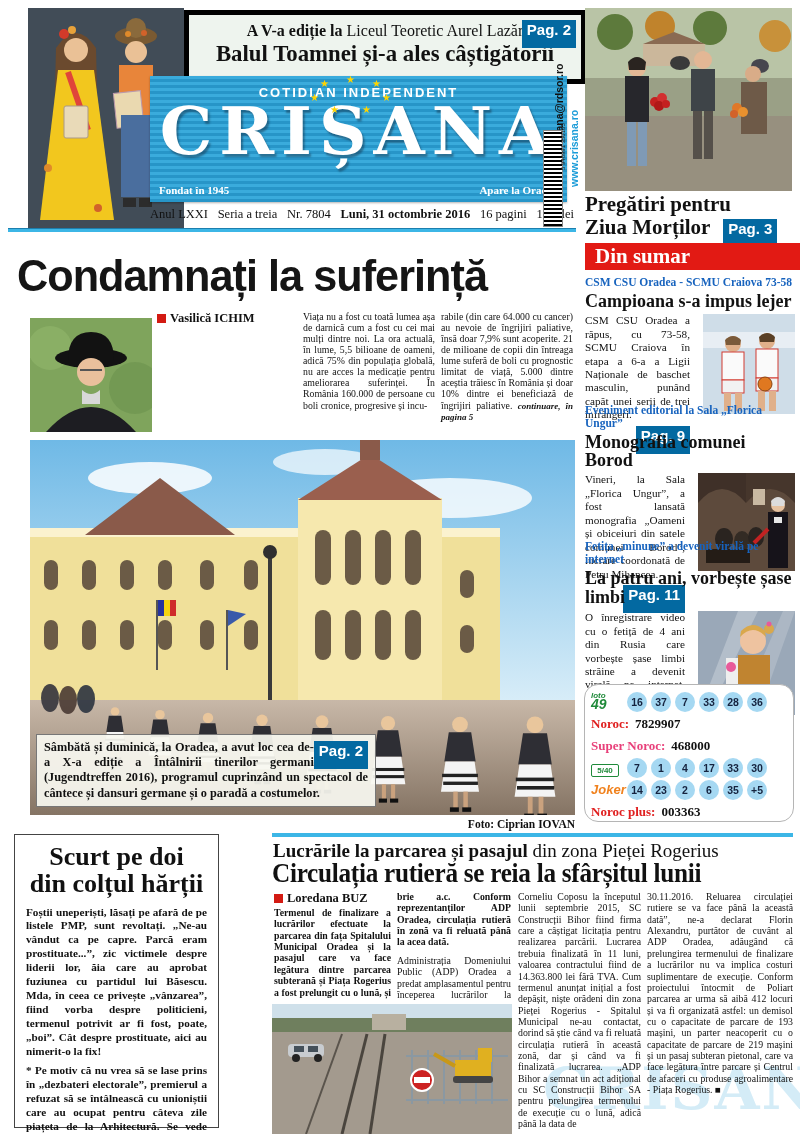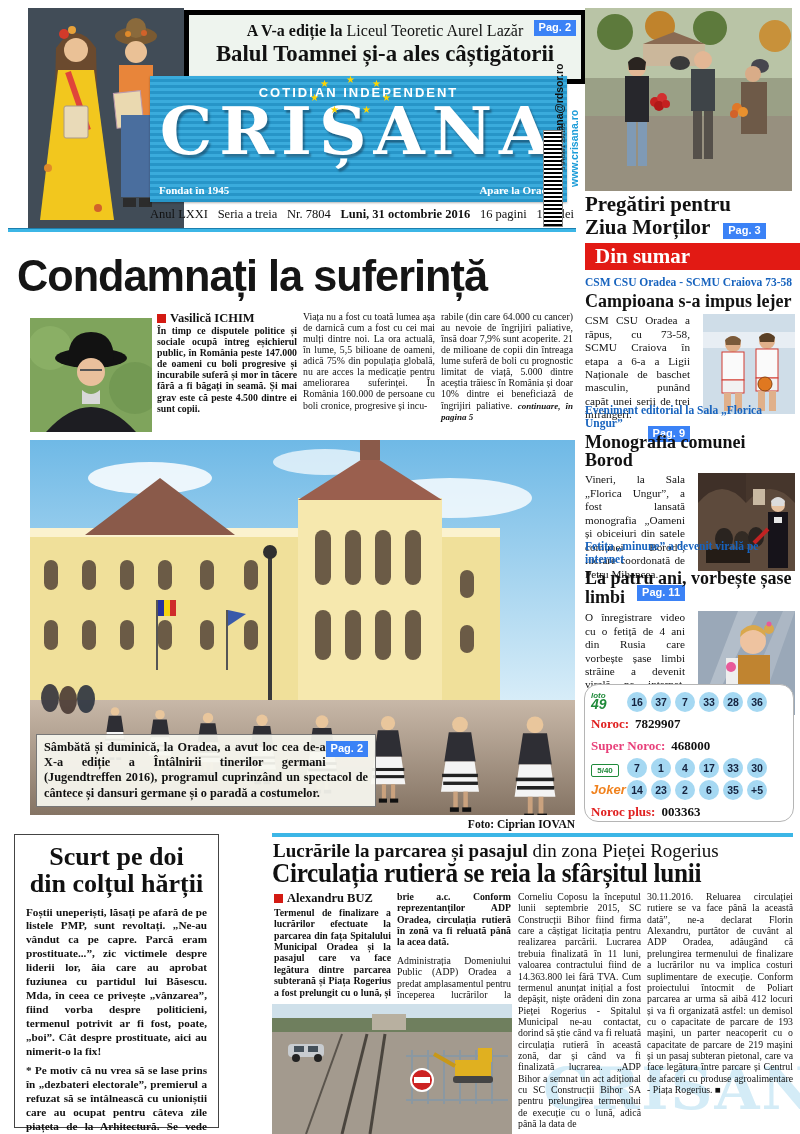--- a/index.html
+++ b/index.html
@@ -3,22 +3,22 @@
 <meta charset="utf-8">
 <style>
   html,body{margin:0;padding:0;background:#e8e8e8;}
   .page{position:relative;width:800px;height:1134px;background:#ffffff;overflow:hidden;
         font-family:"Liberation Serif",serif;color:#111;}
   .abs{position:absolute;}
   .ph{position:absolute;overflow:hidden;background:#ccc;}
   .ph svg{display:block;width:100%;height:100%;}
 
   
-  .pag-badge{display:inline-block;background:#3b82f6;color:#fff;font-family:"Liberation Sans",sans-serif;
-             font-weight:bold;font-size:11px;line-height:1;padding:2px 5px 3px;white-space:nowrap;}
+  .pag-badge{display:inline-block;background:#0369a1;color:#fff;font-family:"Liberation Sans",sans-serif;
+             font-weight:bold;font-size:15px;line-height:1;padding:2px 5px 11px;white-space:nowrap;}
 
   
   .top-banner{left:184px;top:10px;width:392px;height:64px;background:#eef4ee;border:5px solid #000000;
               text-align:center;}
   .tb-line1{font-size:16px;margin-top:7px;}
   .tb-line1 b{font-weight:bold;}
   .tb-line2{font-size:24px;font-weight:bold;white-space:nowrap;transform:scaleX(.95);transform-origin:center top;}
   .tb-badge{position:absolute;right:5px;top:5px;}
 
   
@@ -376,21 +376,20 @@
       <path d="M16,114 Q61,64 106,114 Z" fill="#1d1d22"></path>
       <path d="M52,72 Q61,80 70,72 L70,86 L52,86 Z" fill="#d8d8d8"></path>
     </svg>
   </div>
 
   <div class="abs lead-col bold" style="left:157px;width:140px;">
     <div class="byline">
       <span class="bl-sq"></span>
       <span>Vasilică ICHIM</span>
     </div>
-    <div>În timp ce disputele politice și sociale ocupă întreg eșichierul public, în România peste 147.000 de oameni cu boli progresive și incurabile suferă și mor în tăcere fără a fi băgați în seamă. Și mai grav este că peste 4.500 dintre ei sunt copii.</div>
   </div>
   <div class="abs lead-col" style="left:303px;width:132px;">Viața nu a fost cu toată lumea așa de darnică cum a fost cu cei mai mulți dintre noi. La ora actuală, în lume, 5,5 bilioane de oameni, adică 75% din populația globală, nu are acces la medicație pentru ameliorarea suferinței. În România 160.000 de persoane cu boli cronice, progresive și incu-</div>
   <div class="abs lead-col" style="left:441px;width:132px;">
     <span>rabile (din care 64.000 cu cancer) au nevoie de îngrijiri paliative, însă doar 7,9% sunt acoperite. 21 de milioane de copii din întreaga lume suferă de boli cu prognostic limitat de viață, 5.000 dintre aceștia trăiesc în România și doar 10% dintre ei beneficiază de îngrijiri paliative.</span>
     <span class="cont">continuare, în pagina 5</span>
   </div>
 
   <div class="ph main-photo">
     <svg viewBox="0 0 545 375">
       <defs>
@@ -493,21 +492,21 @@
   <div class="abs bm-bar"></div>
   <div class="abs bm-kicker">
     <b>Lucrările la parcarea și pasajul</b><span> din zona Pieței Rogerius</span>
   </div>
   <div class="abs bm-headline">Circulația rutieră se reia la sfârșitul lunii</div>
 
   <div class="abs watermark">CRISANA</div>
 
   <div class="abs byline bm-byline">
     <span class="bl-sq"></span>
-    <span>Alexandru BUZ</span>
+    <span>Loredana BUZ</span>
   </div>
 
   <div class="abs bm-col" style="left:274px;top:907px;width:117px;height:93px;overflow:hidden;font-weight:bold;">Termenul de finalizare a lucrărilor efectuate la parcarea din fața Spitalului Municipal Oradea și la pasajul care va face legătura dintre parcarea subterană și Piața Rogerius a fost prelungit cu o lună, și anume până la data de 30 noiem-</div>
   <div class="abs bm-col" style="left:397px;top:891px;width:114px;height:110px;overflow:hidden;">
     <p style="font-weight:bold;">brie a.c. Conform reprezentanților ADP Oradea, circulația rutieră în zonă va fi reluată până la acea dată.</p>
     <p>Administrația Domeniului Public (ADP) Oradea a predat amplasamentul pentru începerea lucrărilor la Parcarea subterană de pe strada</p>
   </div>
   <div class="abs bm-col" style="left:518px;top:891px;width:123px;height:243px;overflow:hidden;">Corneliu Coposu la începutul lunii septembrie 2015, SC Construcții Bihor fiind firma care a câștigat licitația pentru realizarea parcării. Lucrarea trebuia finalizată în 11 luni, valoarea contractului fiind de 14.363.800 lei fără TVA. Cum termenul anunțat inițial a fost depășit, niște orădeni din zona Pieței Rogerius - Spitalul Municipal ne-au contactat, dorind să știe când va fi reluată circulația rutieră în această zonă, dar și când va fi finalizată lucrarea. „ADP Bihor a semnat un act adițional cu SC Construcții Bihor SA pentru prelungirea termenului de execuție cu o lună, adică până la data de</div>
   <div class="abs bm-col" style="left:647px;top:891px;width:146px;height:243px;overflow:hidden;">30.11.2016. Reluarea circulației rutiere se va face până la această dată”, ne-a declarat Florin Alexandru, purtător de cuvânt al ADP Oradea, adăugând că prelungirea termenului de finalizare a lucrărilor nu va implica costuri suplimentare de execuție. Conform proiectului întocmit de Poliart parcarea ar urma să aibă 412 locuri și va fi organizată astfel: un demisol cu o capacitate de parcare de 193 mașini, un parter neacoperit cu o capacitate de parcare de 219 mașini și un pasaj subteran pietonal, care va face legătura între parcare și Centrul de afaceri cu produse agroalimentare - Piața Rogerius. ■</div>
 

